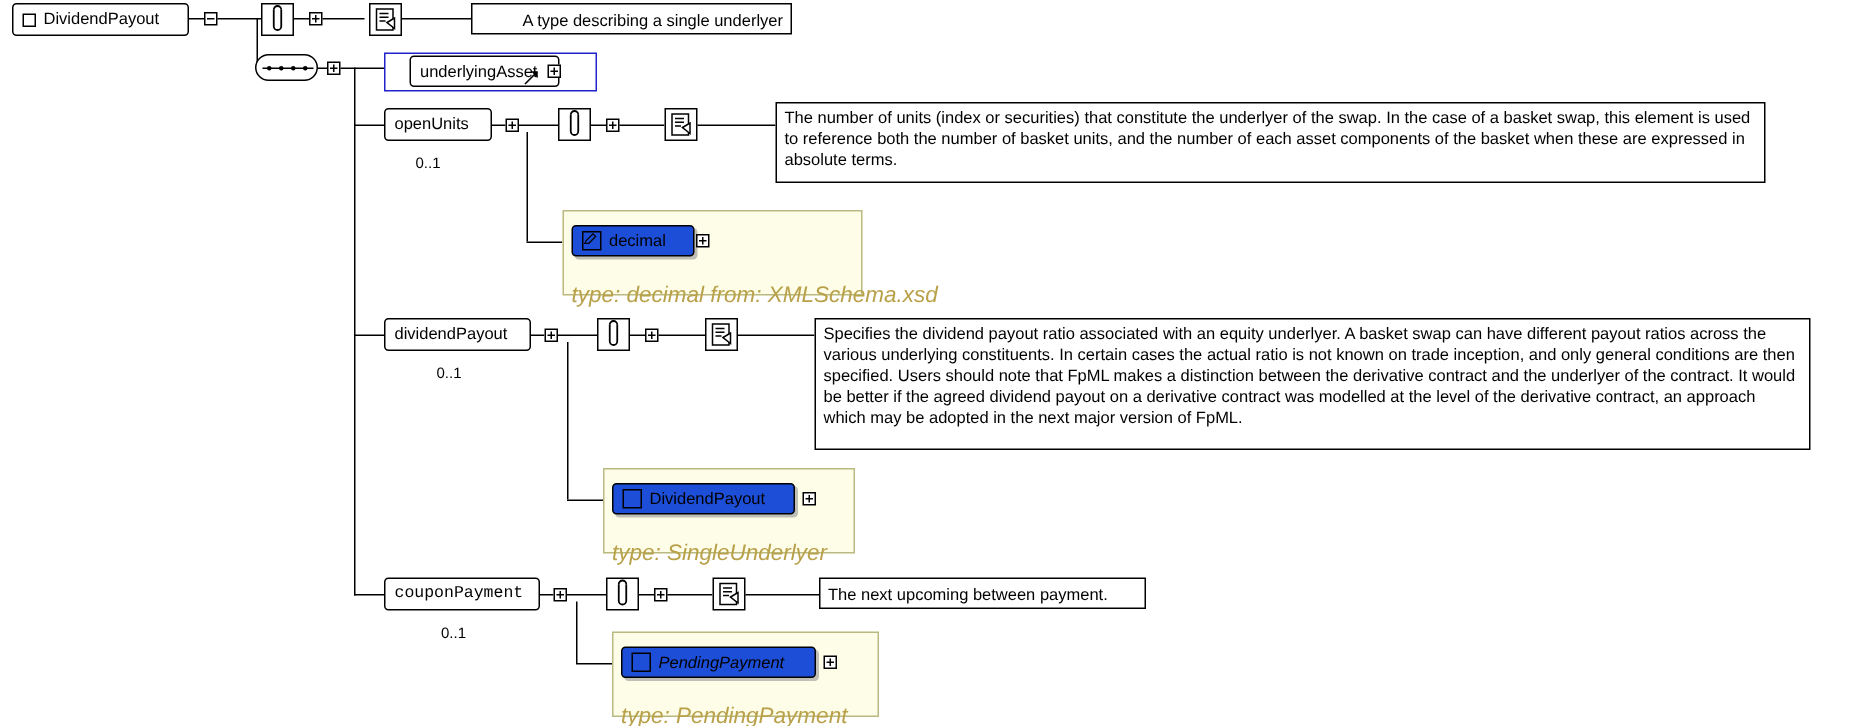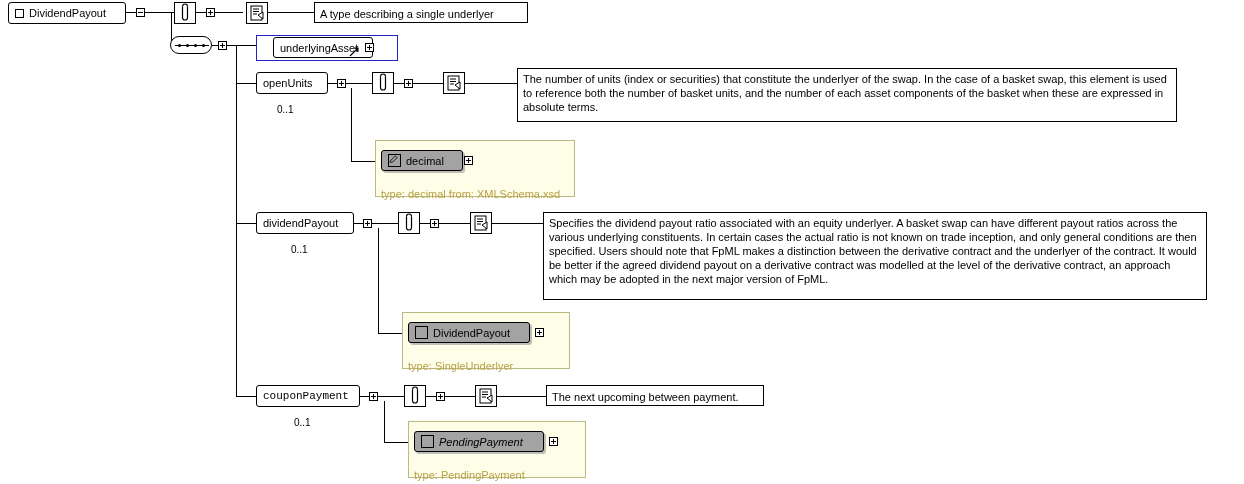--- a/index.html
+++ b/index.html
@@ -26,25 +26,25 @@
     height:22px;font-size:11px;white-space:nowrap;
   }
   .node.root{background:#fff;}
   .node .sq{width:9px;height:9px;border:1px solid #000;background:#fff;margin-right:5px;flex:none;box-sizing:border-box;}
   .node .lbl{line-height:11px;}
   
   .typebox{
     position:absolute;border:1px solid #b9b981;background:#fdfde8;box-sizing:border-box;
   }
   .typenode{
-    position:absolute;border:1px solid #000;background:#a3a3a3;border-radius:3px;
+    position:absolute;border:1px solid #000;background:#1d4ed8;border-radius:3px;
     box-sizing:border-box;display:flex;align-items:center;padding:0 6px;height:21px;
     font-size:11px;white-space:nowrap;box-shadow:2px 2px 0 rgba(140,140,140,.55);
   }
-  .typelabel{position:absolute;color:#b9a14a;font-size:11px;white-space:nowrap;}
+  .typelabel{position:absolute;color:#b9a14a;font-size:15px;white-space:nowrap;font-style:italic;}
   
   .sel{position:absolute;border:1px solid #2222cc;background:#fff;box-sizing:border-box;}
   .selnode{
     position:absolute;border:1px solid #000;background:#fff;border-radius:3px;
     box-sizing:border-box;display:flex;align-items:center;padding:0 6px;height:21px;
     font-size:11px;white-space:nowrap;
   }
   
   .doc{
     position:absolute;border:1px solid #000;background:#fff;box-sizing:border-box;
@@ -87,21 +87,21 @@
 <div class="ic" style="left:246px;top:2px;">
   <svg width="20" height="20" viewBox="0 0 20 20">
     <rect x="4" y="3" width="11" height="14" fill="#fff" stroke="#000" stroke-width="1"></rect>
     <line x1="6" y1="6" x2="12" y2="6" stroke="#000"></line>
       <line x1="6" y1="8.5" x2="12" y2="8.5" stroke="#000"></line>
     <line x1="6" y1="11" x2="10" y2="11" stroke="#000"></line>
     <path d="M11 12 l5 -3 v7 z" fill="#fff" stroke="#000" stroke-width="1"></path>
   </svg>
 </div>
 <div class="hl" style="left:268px;top:12px;width:46px;"></div>
-<div class="doc" style="left:314px;top:2px;width:214px;height:21px;padding-top:4px;">A type describing a single underlyer</div>
+<div class="doc" style="left:314px;top:2px;width:214px;height:21px;padding-top:4px;text-align:right;">A type describing a single underlyer</div>
 
 <div class="vl" style="left:171px;top:12px;height:33px;"></div>
 <div class="hl" style="left:171px;top:45px;width:0px;"></div>
 <div class="seq" style="left:170px;top:36px;">
   <div class="bar" style="left:4px;width:34px;"></div>
   <div class="dot" style="left:7px;"></div>
   <div class="dot" style="left:15px;"></div>
   <div class="dot" style="left:23px;"></div>
   <div class="dot" style="left:31px;"></div>
 </div>

